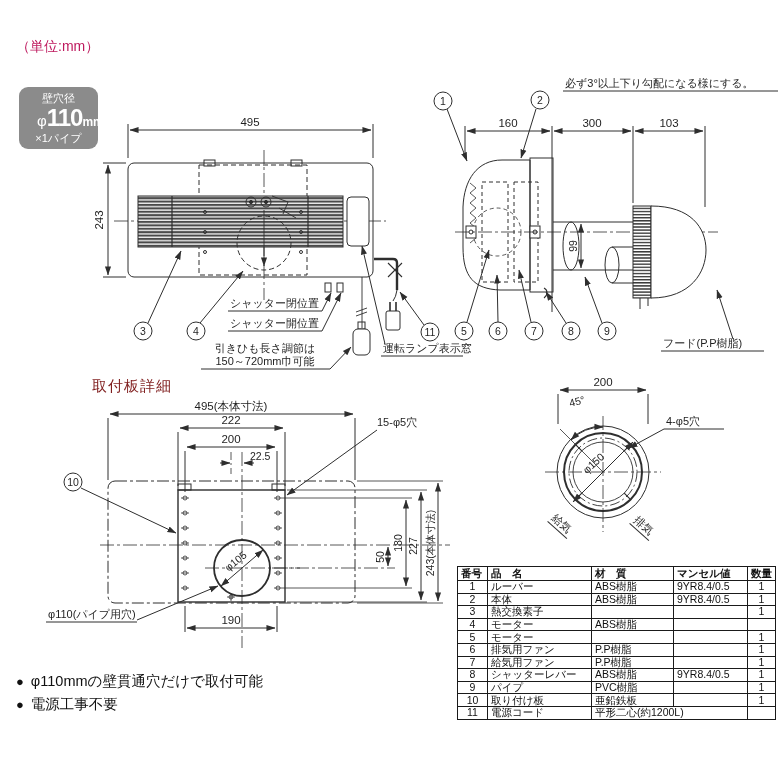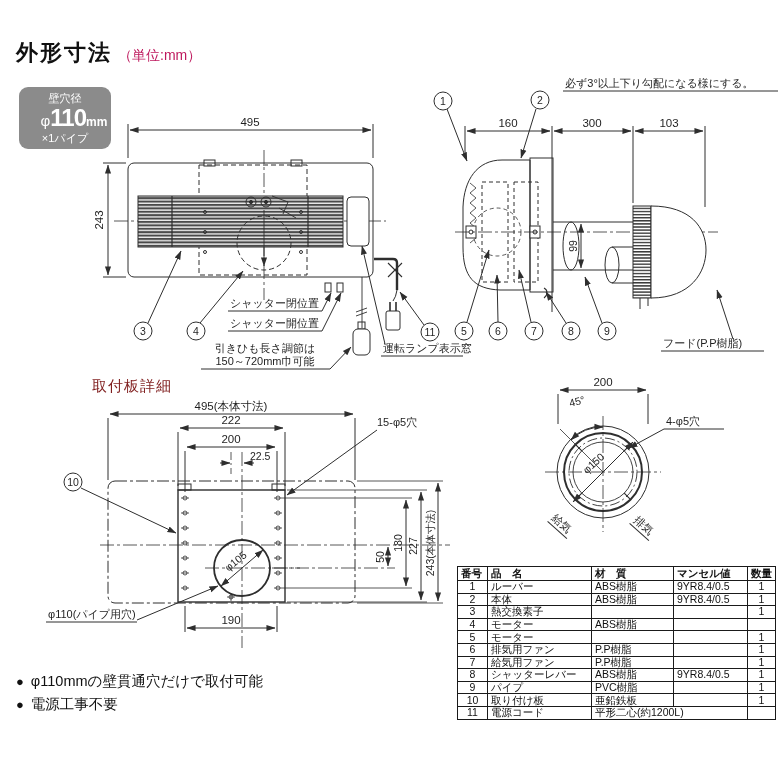--- a/index.html
+++ b/index.html
@@ -8,21 +8,21 @@
     font-family:"Liberation Sans","DejaVu Sans",sans-serif;color:#1f1f1f;
     overflow:hidden;
   }
   .abs{position:absolute;}
   
   #title-row{left:16px;top:38px;display:flex;align-items:baseline;gap:6px;}
   #page-title{font-size:22px;font-weight:bold;letter-spacing:2px;color:#111;}
   #title-unit{font-size:14px;color:#be185d;}
   
   #wall-badge{
-    left:19px;top:87px;width:92px;height:62px;background:#8b8b8b;border-radius:9px;
+    left:19px;top:87px;width:79px;height:62px;background:#8b8b8b;border-radius:9px;
     color:#fff;text-align:center;display:flex;flex-direction:column;justify-content:center;line-height:1.15;
   }
   #wall-badge .b1{font-size:11px;}
   #wall-badge .b2{font-size:12px;font-weight:bold;padding-left:18px;}
   #wall-badge .b2 .phi{font-size:15px;font-weight:normal;}
   #wall-badge .b2 .num{font-size:24px;font-weight:bold;letter-spacing:-1px;}
   #wall-badge .b3{font-size:11px;}
   
   #plate-heading{left:92px;top:377px;font-size:15px;font-weight:normal;color:#7f1d1d;letter-spacing:1px;}
   
@@ -39,21 +39,20 @@
   #parts-table td.c{text-align:center;}
   
   .note-line{left:16px;font-size:14.5px;color:#111;display:flex;align-items:center;gap:7px;}
   #note-1{top:672px;} #note-2{top:695px;}
   .bullet{font-size:13px;}
 </style>
 </head>
 <body>
 
 <div class="abs" id="title-row">
-  <span id="page-title">外形寸法</span>
   <span id="title-unit">（単位:mm）</span>
 </div>
 
 <div class="abs" id="wall-badge">
   <div class="b1">壁穴径</div>
   <div class="b2"><span class="phi">φ</span><span class="num">110</span><span>mm</span></div>
   <div class="b3">×1パイプ</div>
 </div>
 
 <div class="abs" id="plate-heading">取付板詳細</div>

